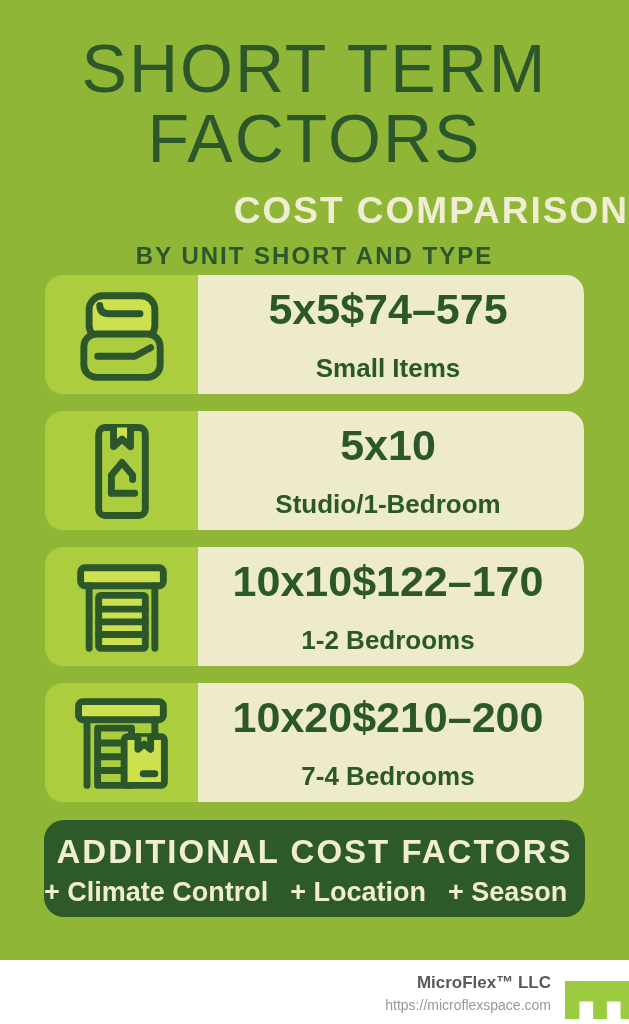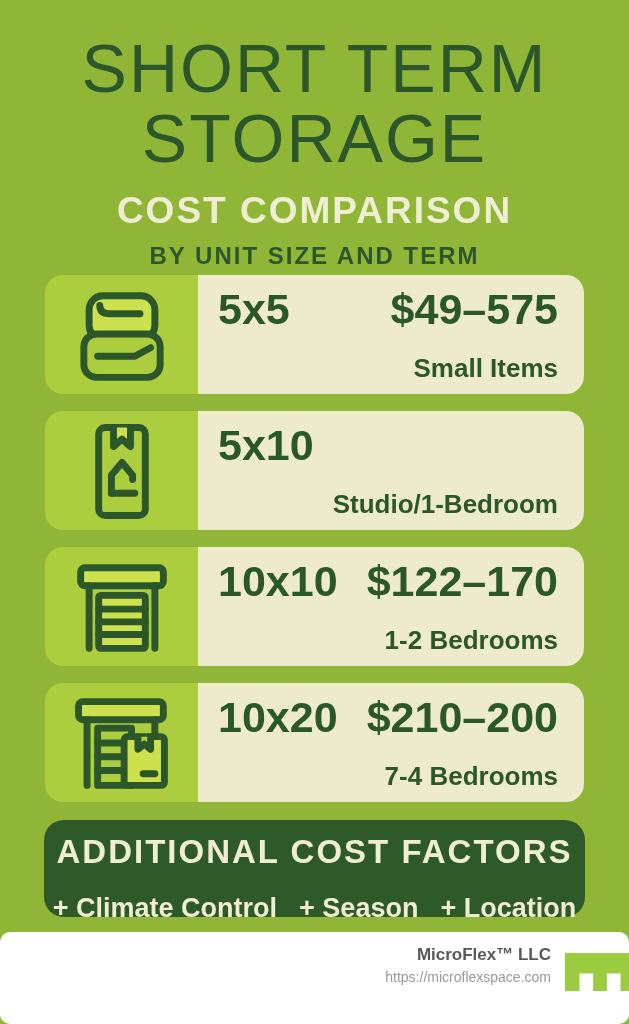--- a/index.html
+++ b/index.html
@@ -12,74 +12,74 @@
     --creamtext:#EFEDD2;
     --logo:#9BCB3F;
   }
   *{margin:0;padding:0;box-sizing:border-box;}
   body{background:#ffffff;font-family:"Liberation Sans",sans-serif;}
   .poster{position:relative;width:629px;height:1024px;background:var(--bg);overflow:hidden;}
 
   
   .header{position:absolute;top:0;left:0;right:0;text-align:center;padding-top:33px;}
   .title{font-size:68px;font-weight:normal;color:var(--dark);line-height:1.03;letter-spacing:2px;}
-  .subtitle{font-size:37px;font-weight:bold;color:var(--creamtext);letter-spacing:2px;margin-top:17px;}
+  .subtitle{font-size:37px;font-weight:bold;color:var(--creamtext);letter-spacing:2px;margin-top:17px;text-align:right;}
   .tagline{font-size:24px;font-weight:bold;color:var(--dark);letter-spacing:2px;margin-top:10px;}
 
   
   .rows{position:absolute;top:275px;left:45px;right:45px;}
   .row{display:flex;height:119px;border-radius:18px;overflow:hidden;margin-bottom:17px;}
   .icon-cell{flex:none;width:153px;background:var(--tile);display:flex;align-items:center;justify-content:center;}
   .icon-cell svg{width:106px;height:106px;}
   .icon-cell svg *{stroke-linecap:round;stroke-linejoin:round;}
-  .content-cell{flex:1;background:var(--panel);display:flex;flex-direction:column;justify-content:center;padding:0 26px 0 20px;}
+  .content-cell{flex:1;background:var(--panel);display:flex;flex-direction:column;justify-content:center;padding:0 26px 0 20px;align-items:center;}
   .line1{display:flex;justify-content:space-between;align-items:baseline;font-size:43px;font-weight:bold;color:var(--dark);line-height:1;}
   .desc{text-align:right;font-size:26px;font-weight:bold;color:var(--dark);line-height:1;margin-top:24px;}
 
   
   .factors{position:absolute;top:820px;left:44px;right:44px;height:97px;background:var(--boxdark);border-radius:20px;text-align:center;padding-top:13px;}
   .factors-title{font-size:33px;font-weight:bold;color:var(--creamtext);letter-spacing:2px;}
-  .factors-items{display:flex;justify-content:center;gap:22px;margin-top:22px;font-size:27px;font-weight:bold;color:var(--creamtext);}
+  .factors-items{display:flex;gap:22px;margin-top:6px;font-size:27px;font-weight:bold;color:var(--creamtext);}
 
   
-  .footer{position:absolute;left:0;right:0;bottom:0;height:92px;background:#ffffff;border-radius:10px;}
+  .footer{position:absolute;left:0;right:0;bottom:0;height:64px;background:#ffffff;}
   .footer-text{position:absolute;right:78px;top:13px;text-align:right;}
   .company{font-size:17px;font-weight:bold;color:#57585A;}
   .url{font-size:14px;color:#96989A;margin-top:4px;text-align:center;}
   .logo{position:absolute;right:-6px;top:21px;width:70px;height:38px;}
 </style>
 </head>
 <body>
 
 <div class="poster">
 
   <div class="header">
     <div class="title">
       <div>SHORT TERM</div>
-      <div>STORAGE</div>
+      <div>FACTORS</div>
     </div>
     <div class="subtitle">COST COMPARISON</div>
-    <div class="tagline">BY UNIT SIZE AND TERM</div>
+    <div class="tagline">BY UNIT SHORT AND TYPE</div>
   </div>
 
   <div class="rows">
 
     <div class="row">
       <div class="icon-cell">
         <svg viewBox="0 0 100 100">
           <rect x="19" y="13" width="62" height="41" rx="13" fill="#CDE14F" stroke="#2B572B" stroke-width="6.5"></rect>
           <path d="M67,30 H38 q-9,0 -9,-8" fill="none" stroke="#2B572B" stroke-width="6.5"></path>
           <rect x="14" y="49" width="72" height="41" rx="12" fill="#ACCD3E" stroke="#2B572B" stroke-width="6.5"></rect>
           <path d="M27,70 h35 l15,-8" fill="none" stroke="#2B572B" stroke-width="6.5"></path>
         </svg>
       </div>
       <div class="content-cell">
         <div class="line1">
           <span>5x5</span>
-          <span>$49–575</span>
+          <span>$74–575</span>
         </div>
         <div class="desc">Small Items</div>
       </div>
     </div>
 
     <div class="row">
       <div class="icon-cell">
         <svg viewBox="0 0 100 100">
           <rect x="28" y="9" width="44" height="83" rx="6" fill="#ACCD3E" stroke="#2B572B" stroke-width="6.5"></rect>
           <path d="M42,9 V27 L50,20 L58,27 V9" fill="#CDE14F" stroke="#2B572B" stroke-width="6.5"></path>
@@ -134,22 +134,22 @@
         <div class="desc">7-4 Bedrooms</div>
       </div>
     </div>
 
   </div>
 
   <div class="factors">
     <div class="factors-title">ADDITIONAL COST FACTORS</div>
     <div class="factors-items">
       <span>+ Climate Control</span>
+      <span>+ Location</span>
       <span>+ Season</span>
-      <span>+ Location</span>
     </div>
   </div>
 
   <div class="footer">
     <div class="footer-text">
       <div class="company">MicroFlex™ LLC</div>
       <div class="url">https://microflexspace.com</div>
     </div>
     <svg class="logo" viewBox="0 0 92 50" preserveAspectRatio="none">
       <path d="M0,0 H92 V50 H73 V27 H55 V50 H37 V27 H19 V50 H0 Z" fill="#9BCB3F"></path>

